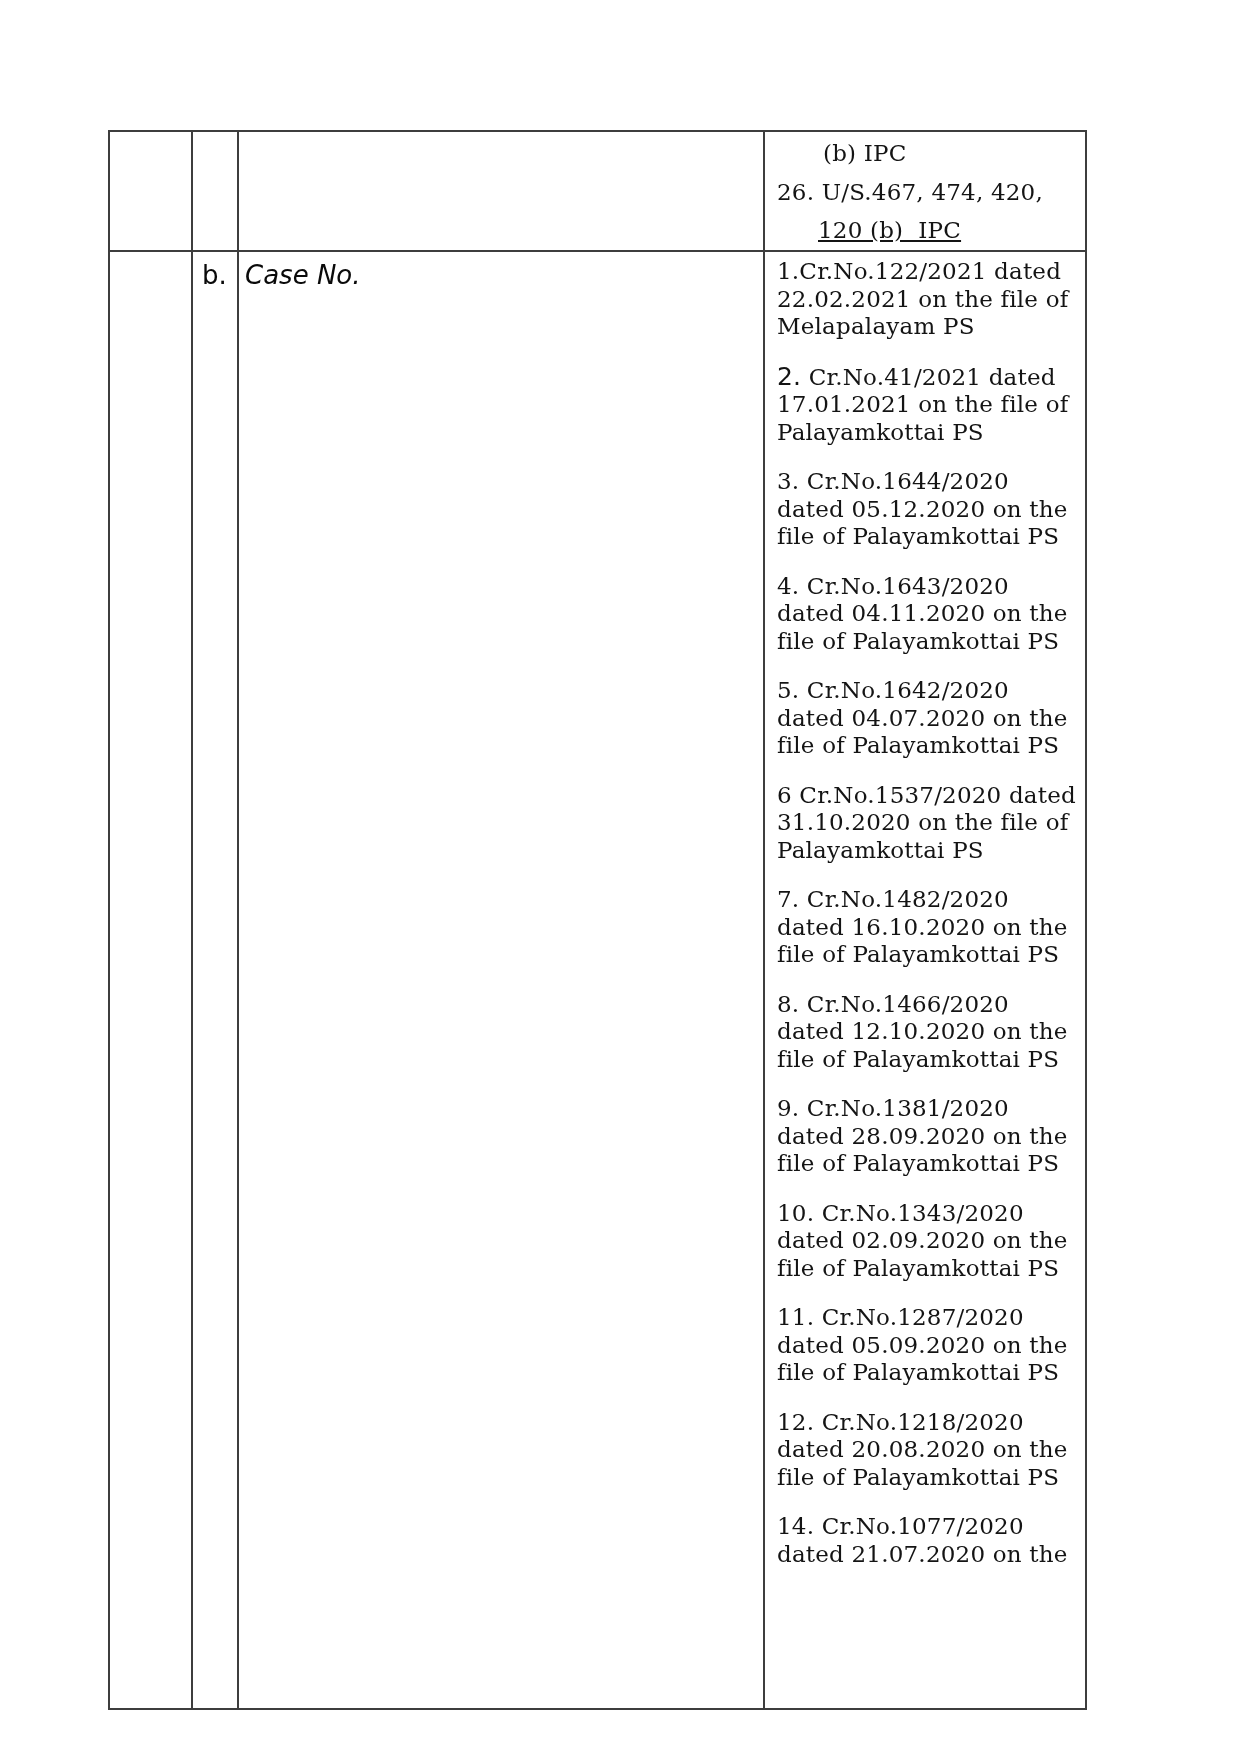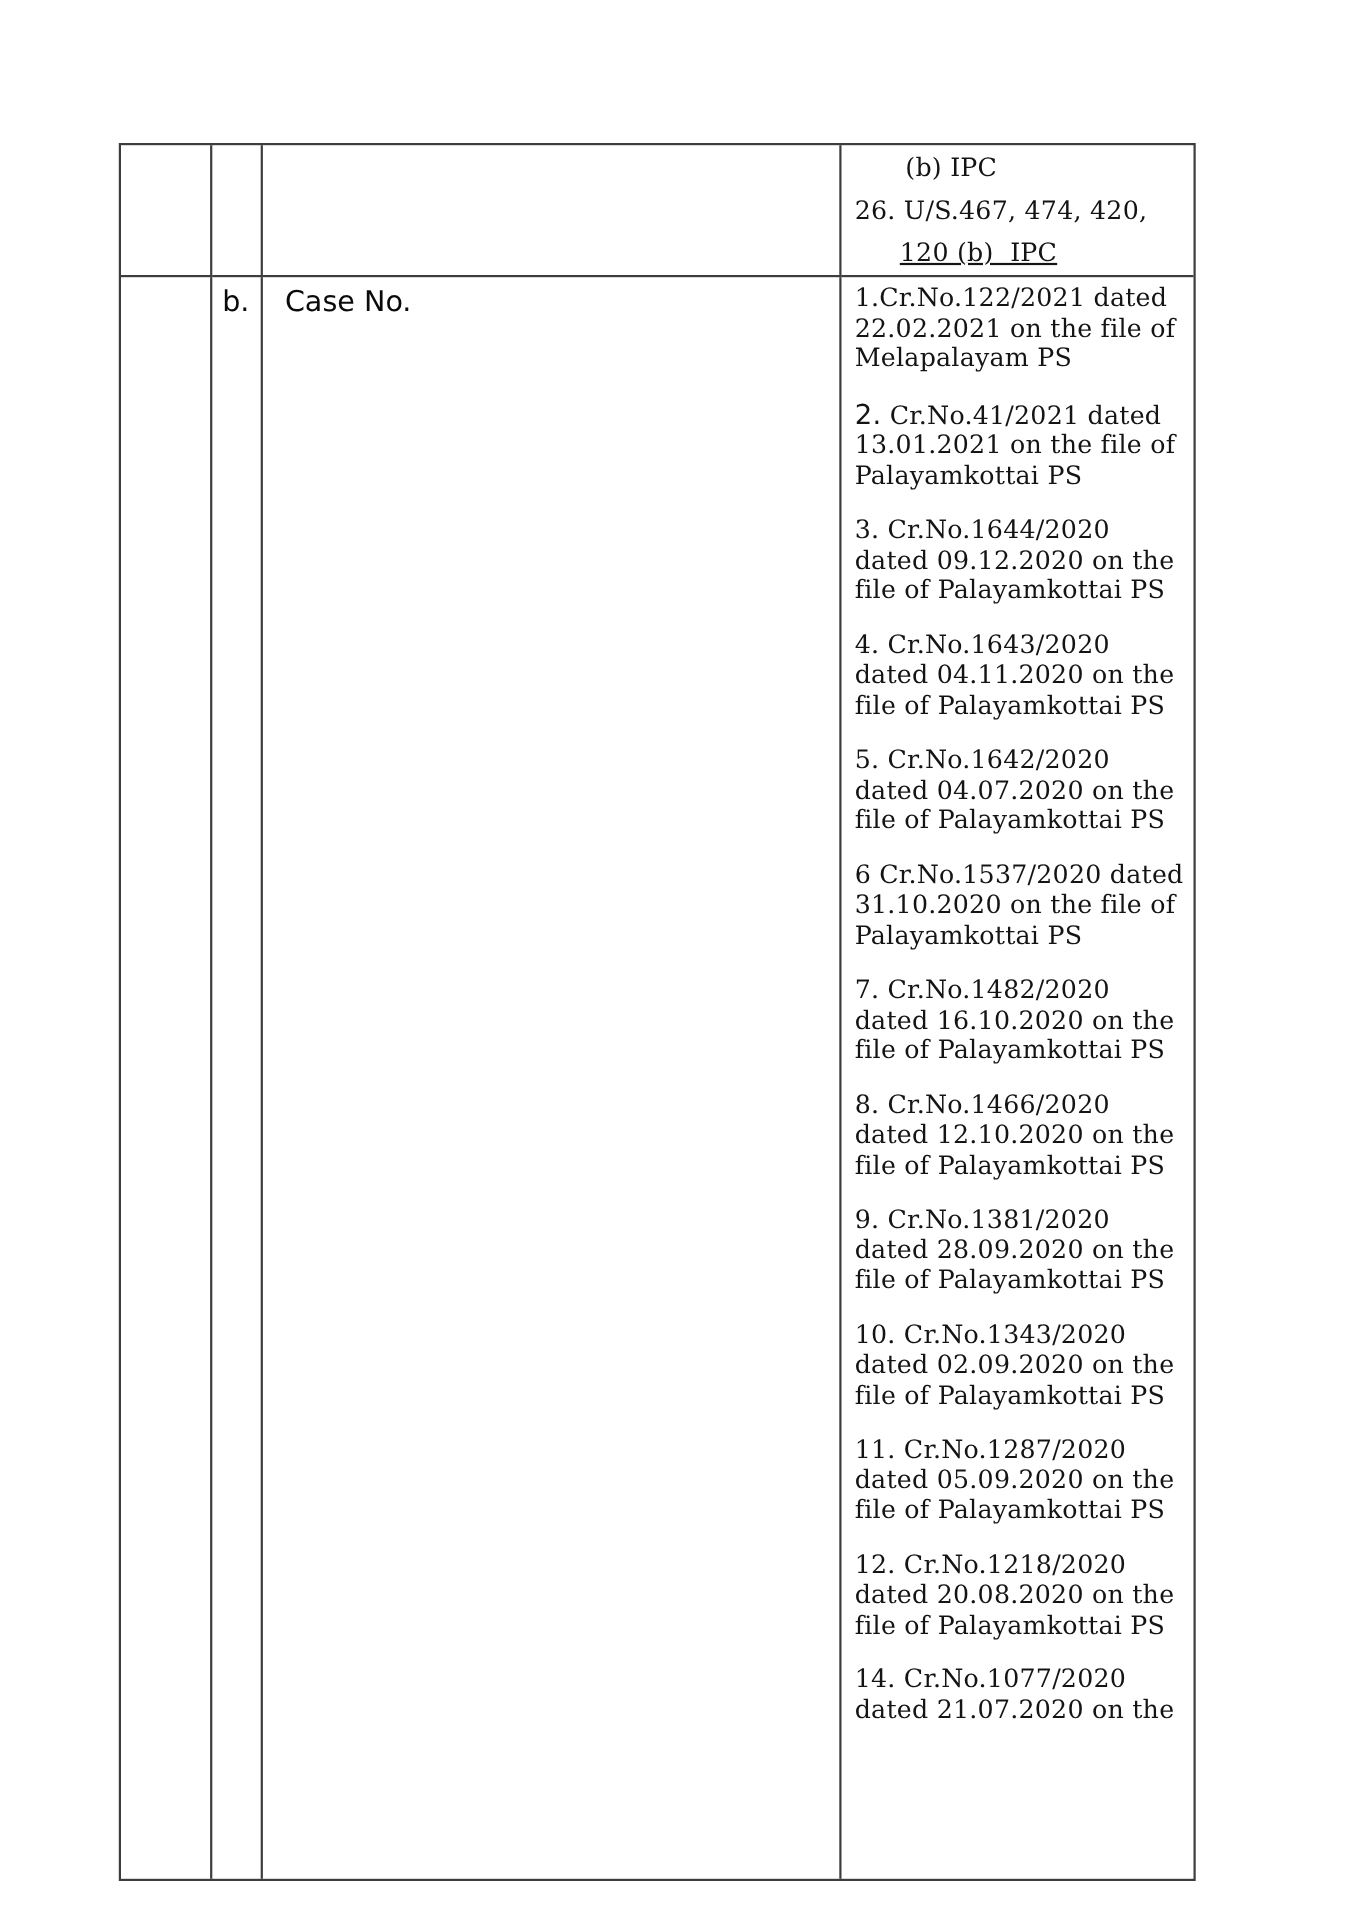--- a/index.html
+++ b/index.html
@@ -48,21 +48,21 @@
   .ind-b { padding-left: 41px; text-decoration: underline; }
 
   
   .sans-label {
     font-family: "DejaVu Sans", "Liberation Sans", sans-serif;
     font-size: 26px;
     line-height: 30px;
     color: #0a0a0a;
   }
   .sn-cell   { padding: 8px 0 0 9px; }
-  .field-cell{ padding: 8px 0 0 20px; }
+  .field-cell{ padding: 8px 0 0 6px; font-style: italic; }
 
   
   .cases-cell {
     padding: 6px 6px 0 12px;
     font-size: 23px;
     line-height: 27.5px;
     letter-spacing: 0.2px;
   }
   .cases-cell p {
     margin: 0 0 22px 0;
@@ -94,24 +94,24 @@
       <span class="sans-label">b.</span>
     </div>
     <div class="cell b-r field-cell">
       <span class="sans-label">Case No.</span>
     </div>
     <div class="cell cases-cell">
       <p>1.Cr.No.122/2021 dated
 22.02.2021 on the file of
 Melapalayam PS</p>
       <p><span class="num-sans">2.</span><span> Cr.No.41/2021 dated
-13.01.2021 on the file of
+17.01.2021 on the file of
 Palayamkottai PS</span></p>
       <p>3. Cr.No.1644/2020
-dated 09.12.2020 on the
+dated 05.12.2020 on the
 file of Palayamkottai PS</p>
       <p>4. Cr.No.1643/2020
 dated 04.11.2020 on the
 file of Palayamkottai PS</p>
       <p>5. Cr.No.1642/2020
 dated 04.07.2020 on the
 file of Palayamkottai PS</p>
       <p>6 Cr.No.1537/2020 dated
 31.10.2020 on the file of
 Palayamkottai PS</p>

